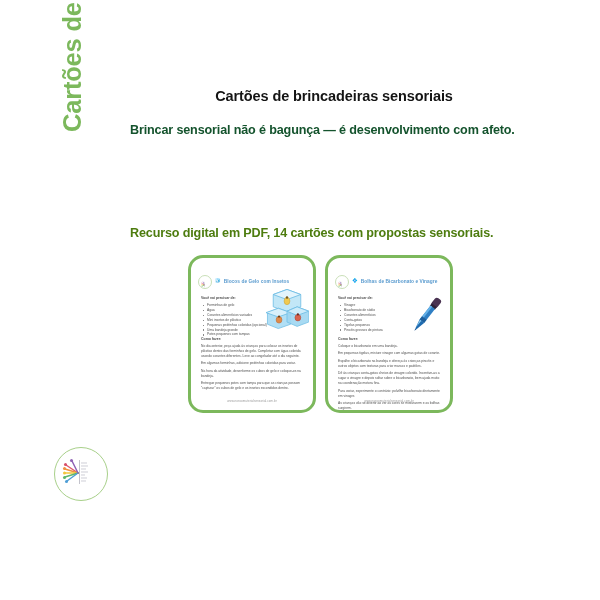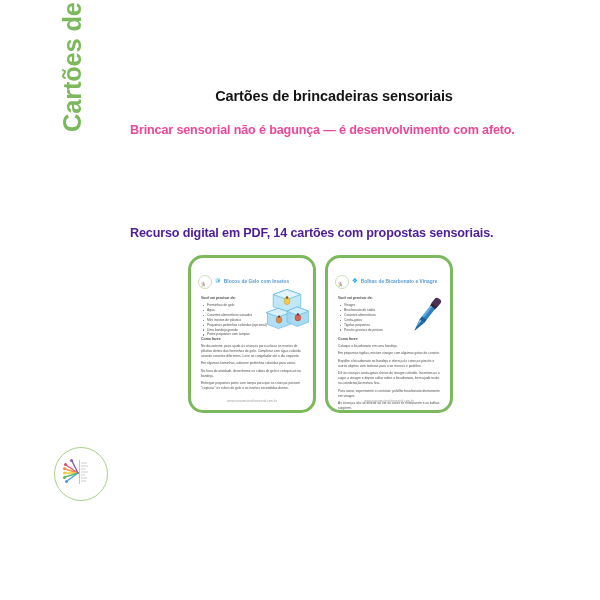--- a/index.html
+++ b/index.html
@@ -74,33 +74,33 @@
     letter-spacing: -0.1px;
   }
   #body-copy {
     position: absolute;
     left: 2px;
     top: 120px;
     width: 412px;
     font-size: 12.6px;
     font-weight: 700;
     line-height: 21.3px;
-    color: #ec4899;
+    color: #14532d;
     text-align: justify;
     letter-spacing: -0.15px;
   }
   #body-copy .lead { display: block; text-align: left; }
   #resource-line {
     position: absolute;
     left: 2px;
     top: 226px;
     width: 412px;
     font-size: 12.6px;
     font-weight: 700;
-    color: #4c1d95;
+    color: #4d7c0f;
     letter-spacing: -0.15px;
   }
 
   
   #cards {
     position: absolute;
     left: 60px;
     top: 255px;
     width: 340px;
     height: 162px;

